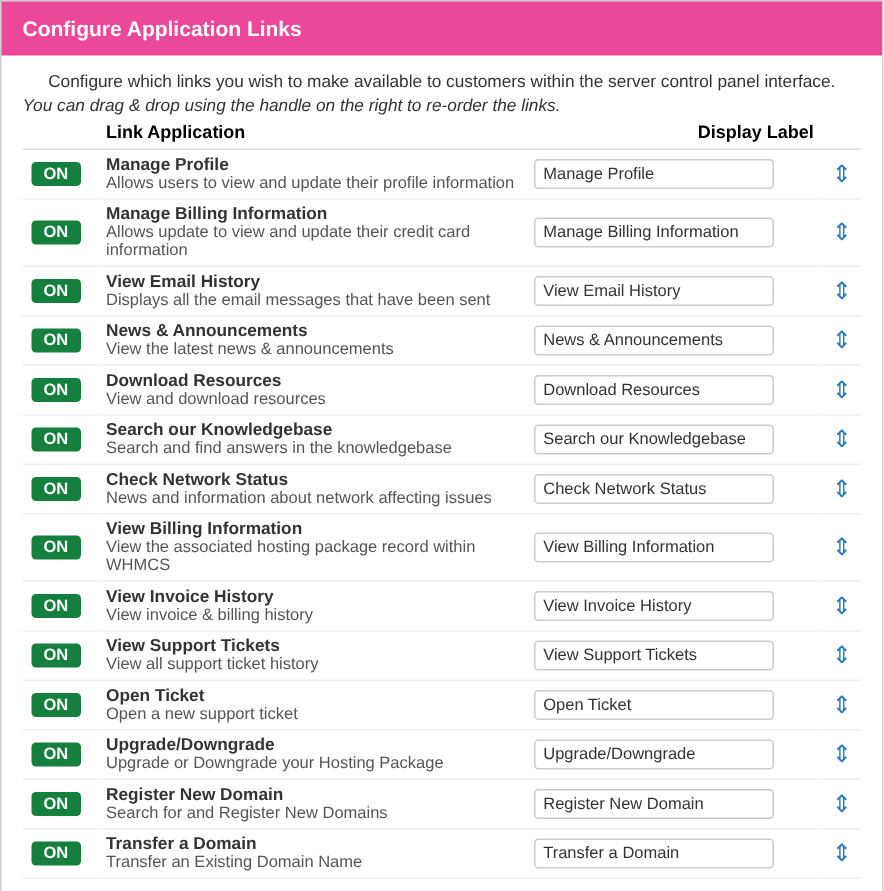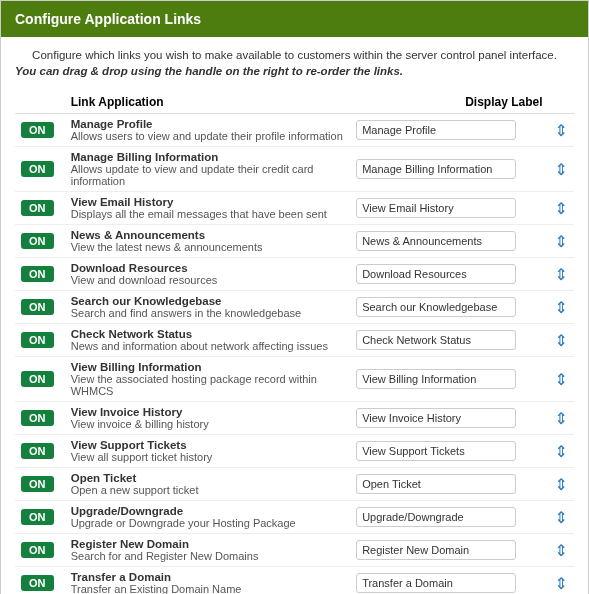--- a/index.html
+++ b/index.html
@@ -15,43 +15,42 @@
     }
     .modal {
       background: #fff;
       border: 1px solid #ccc;
       width: 589px;
       min-height: 594px;
       display: flex;
       flex-direction: column;
     }
     .modal-header {
-      background: #4d7c0f;
+      background: #ec4899;
       color: #fff;
       padding: 10px 14px;
       font-size: 14px;
       font-weight: bold;
     }
     .modal-body {
       padding: 12px 14px;
       flex: 1;
       overflow: auto;
     }
     .description-text {
       font-size: 11.5px;
       color: #333;
       margin-bottom: 4px;
       text-align: center;
     }
     .description-italic {
       font-style: italic;
       font-size: 11.5px;
       color: #333;
-      margin-bottom: 14px;
-      font-weight: bold;
+      margin-bottom: 0;
     }
     .links-table {
       width: 100%;
       border-collapse: collapse;
     }
     .links-table thead tr th {
       font-weight: bold;
       font-size: 12px;
       padding: 4px 6px;
       border-bottom: 1px solid #ddd;

